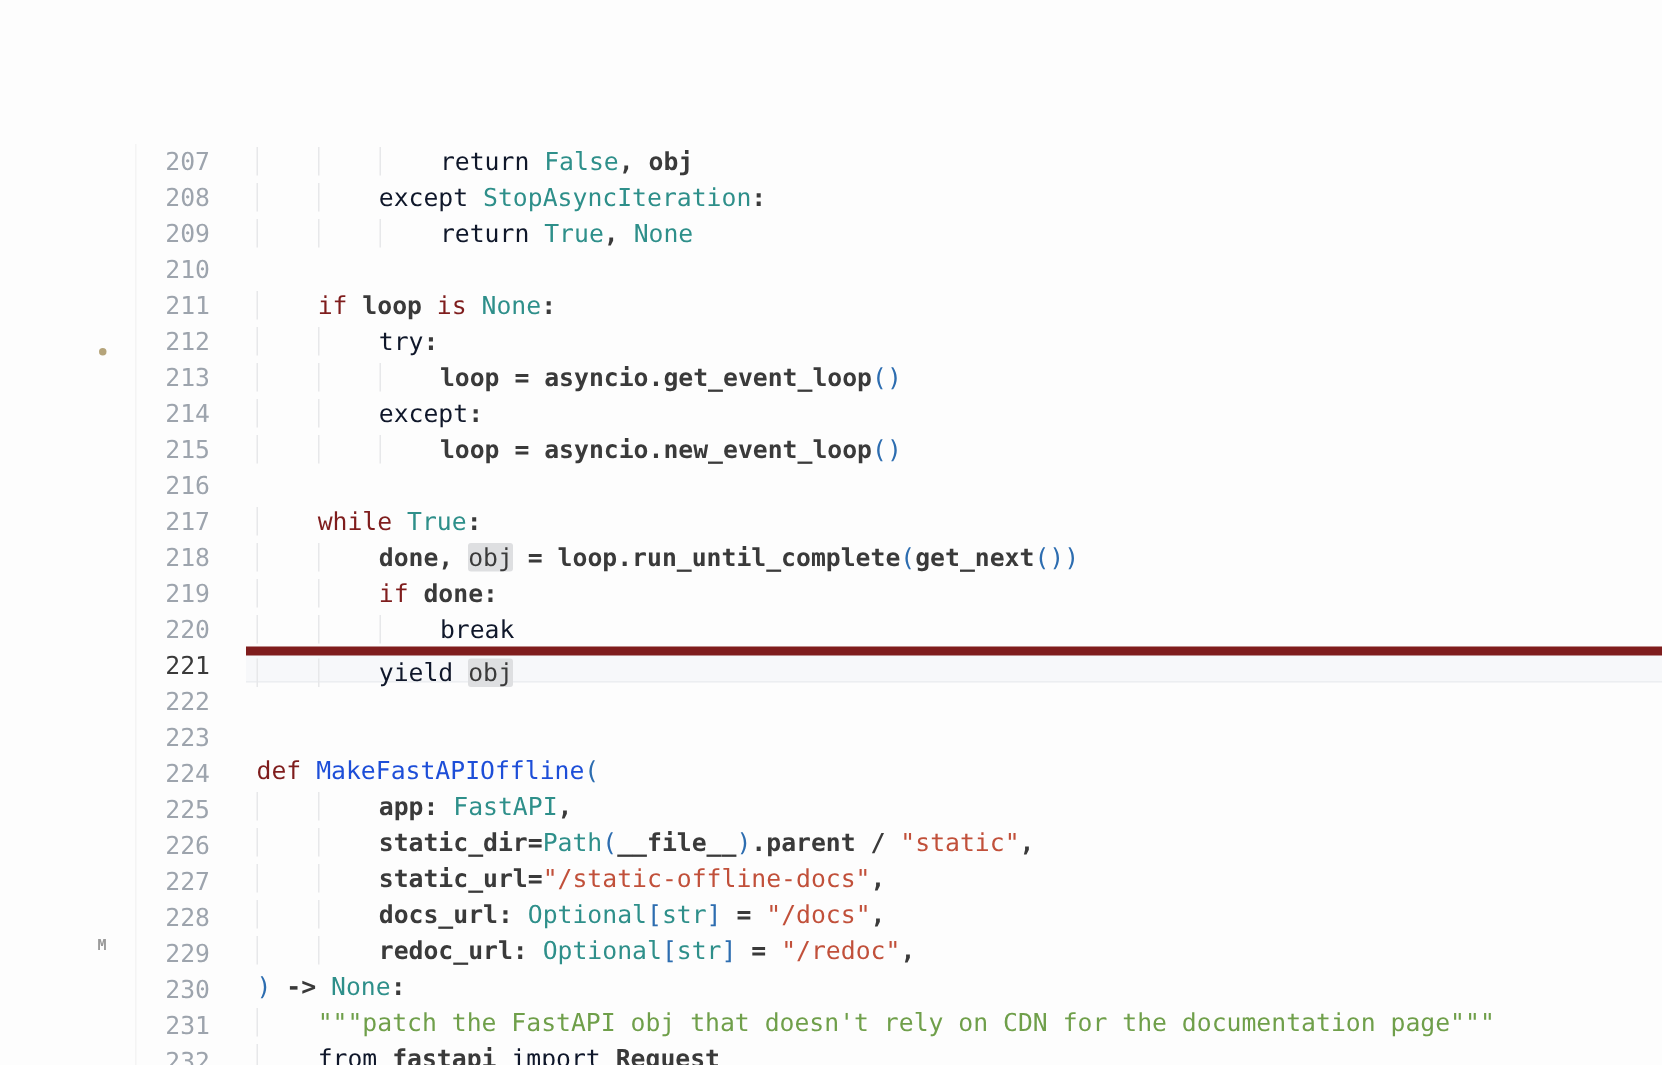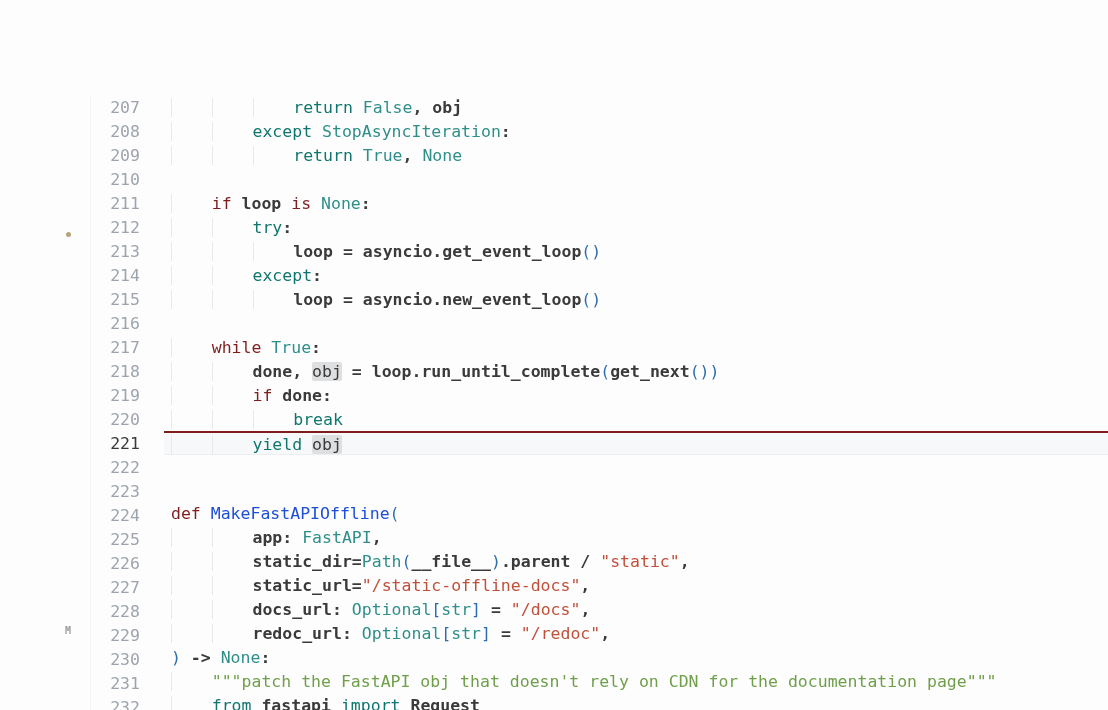--- a/index.html
+++ b/index.html
@@ -49,33 +49,33 @@
 .gutter .ln { height: 24px; }
 .gutter .ln.active { color: #3a3a3a; }
 .code {
   flex: 1;
   position: relative;
   background: #fdfdfd;
 }
 .line { height: 24px; padding-left: 7px; }
 .line.current {
   background: #f7f8fa;
-  border-top: 2px solid #7f1d1d;
+  border-top: 6px solid #7f1d1d;
   border-bottom: 1px solid #eceef1;
   margin-top: -1px;
   margin-bottom: -1px;
   position: relative;
   z-index: 1;
 }
 .sel {
   background: #dedfe1;
   border-radius: 2px;
 }
 .kw  { color: #7f1d1d; }      
-.kw2 { color: #0f766e; }      
+.kw2 { color: #0f172a; }      
 .cls { color: #2e8f8a; }      
 .fn  { color: #1d4ed8; }      
 .id  { color: #3a3a3a; font-weight: bold; }
 .par { color: #2d6db0; }
 .str { color: #c1503a; }
 .doc { color: #6f9f4a; }
 .guide {
   color: #e5e6e8;
   user-select: none;
 }

